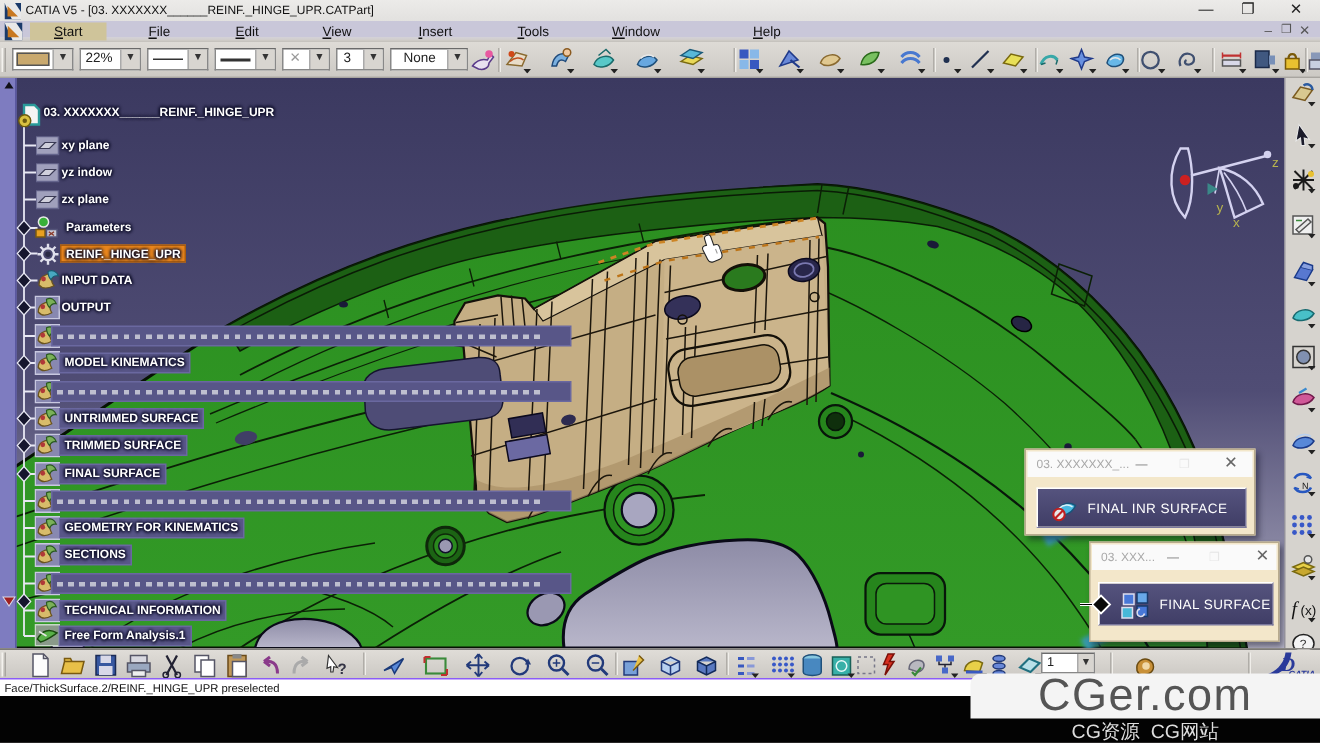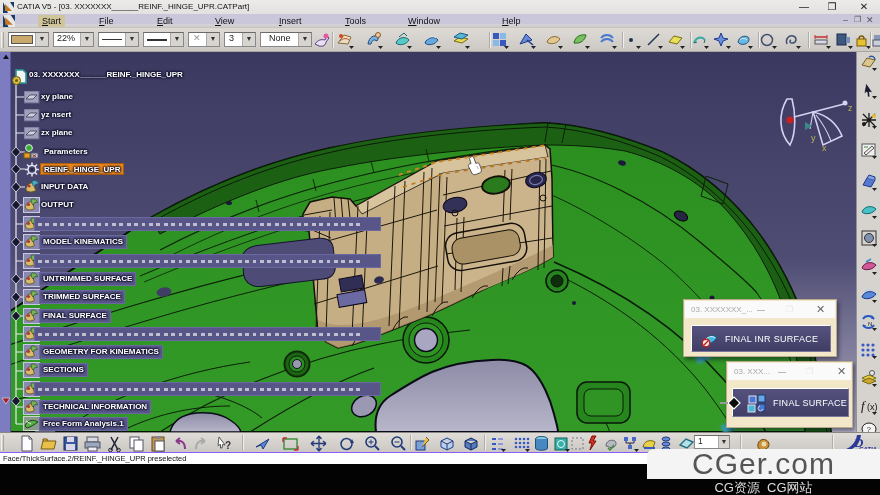--- a/index.html
+++ b/index.html
@@ -53,21 +53,21 @@
     <span class="winbtn" style="left:825px">❐</span>
     <span class="winbtn" style="left:857px">✕</span>
   </div>
 
   <div id="menubar" class="abs">
     <svg class="abs" style="left:3px;top:1px" width="12" height="12" viewBox="0 0 11 11">
         <rect x="0" y="0" width="11" height="11" fill="#1a3a6a"></rect>
         <path d="M0,0 L7,0 L11,6 L11,11 L5,11 Z" fill="#e8e8e8"></path>
         <path d="M2,2 L9,9 L2,9 Z" fill="#c87820"></path>
       </svg>
-    <span class="mitem" style="left:38px;background:#cfc49a;padding:0 4px"><u>S</u>tart</span>
+    <span class="mitem" style="left:20px;background:#cfc49a;padding:0 16px"><u>S</u>tart</span>
     <span class="mitem" style="left:99px"><u>F</u>ile</span>
     <span class="mitem" style="left:157px"><u>E</u>dit</span>
     <span class="mitem" style="left:215px"><u>V</u>iew</span>
     <span class="mitem" style="left:279px"><u>I</u>nsert</span>
     <span class="mitem" style="left:345px"><u>T</u>ools</span>
     <span class="mitem" style="left:408px"><u>W</u>indow</span>
     <span class="mitem" style="left:502px"><u>H</u>elp</span>
     <span style="position:absolute;left:843px;top:1px;color:#555;font-size:9px">–</span>
     <span style="position:absolute;left:854px;top:1px;color:#555;font-size:8px">❐</span>
     <span style="position:absolute;left:866px;top:1px;color:#555;font-size:9px">✕</span>
@@ -365,21 +365,21 @@
       <div class="trow" style="left:29px;top:17px">03. XXXXXXX______REINF._HINGE_UPR</div>
       <svg class="abs" style="left:24px;top:39px" width="16" height="13">
           <rect width="15" height="12" fill="#a0a0bc" stroke="#64648c"></rect>
           <path d="M2,8 L6,4 L13,4 L9,8 Z" fill="#d0d0dc" stroke="#3a3a55" stroke-width="0.8"></path>
         </svg>
       <div class="trow" style="left:41px;top:39px">xy plane</div>
       <svg class="abs" style="left:24px;top:57px" width="16" height="13">
           <rect width="15" height="12" fill="#a0a0bc" stroke="#64648c"></rect>
           <path d="M2,8 L6,4 L13,4 L9,8 Z" fill="#d0d0dc" stroke="#3a3a55" stroke-width="0.8"></path>
         </svg>
-      <div class="trow" style="left:41px;top:57px">yz nsert</div>
+      <div class="trow" style="left:41px;top:57px">yz indow</div>
       <svg class="abs" style="left:24px;top:75px" width="16" height="13">
           <rect width="15" height="12" fill="#a0a0bc" stroke="#64648c"></rect>
           <path d="M2,8 L6,4 L13,4 L9,8 Z" fill="#d0d0dc" stroke="#3a3a55" stroke-width="0.8"></path>
         </svg>
       <div class="trow" style="left:41px;top:75px">zx plane</div>
       <svg class="abs" style="left:23px;top:92px" width="18" height="15">
           <circle cx="6" cy="4" r="3.4" fill="#38b038" stroke="#e8e8e8"></circle>
           <rect x="1" y="9" width="6" height="5" fill="#e8a020" stroke="#7a5a10"></rect>
           <rect x="8" y="9" width="7" height="5" fill="#c8c8d4" stroke="#55557a"></rect>
           <path d="M9.5,10.5 L13,13 M13,10.5 L9.5,13" stroke="#8a3a2a" stroke-width="1"></path>

